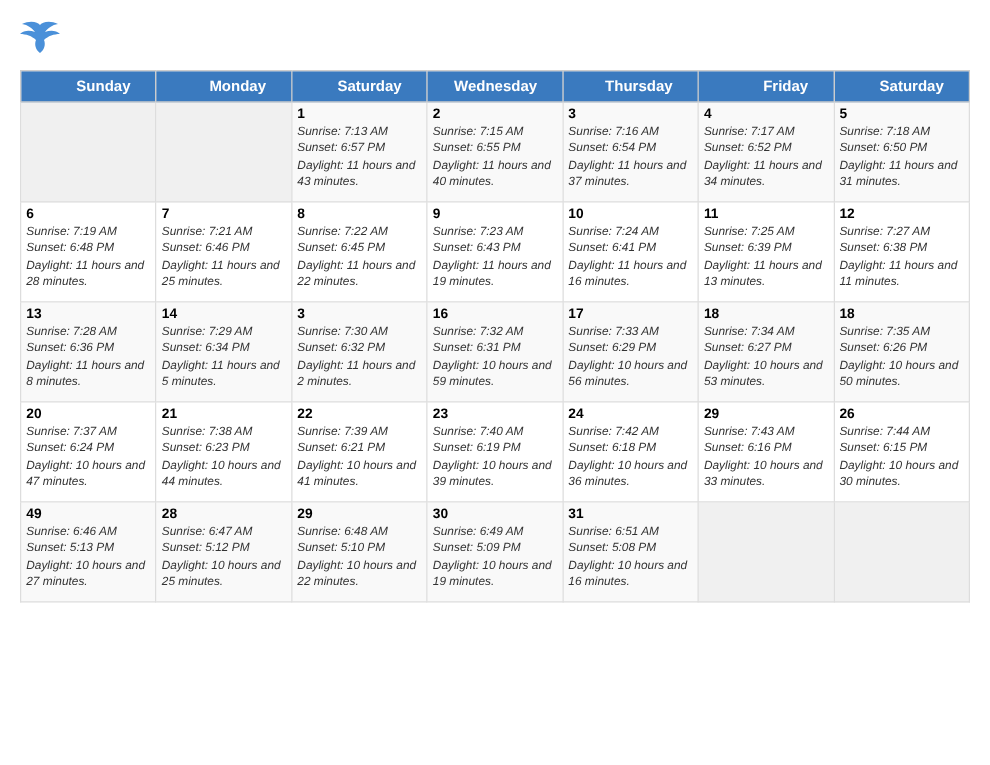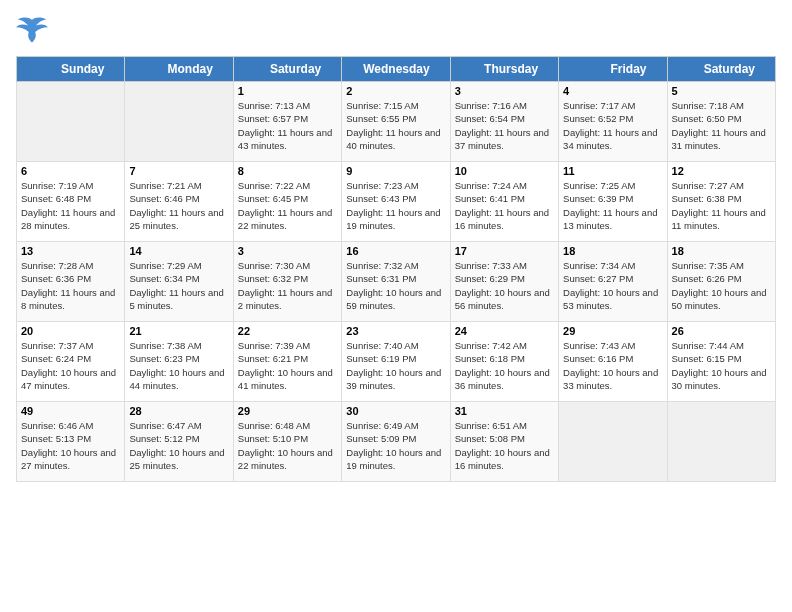--- a/index.html
+++ b/index.html
@@ -78,20 +78,21 @@
     .day-num {
       font-weight: bold;
       font-size: 11px;
       display: block;
       margin-bottom: 2px;
     }
     .day-info {
       font-size: 9.5px;
       color: #333;
       line-height: 1.4;
+      font-style: italic;
     }
     .empty-cell {
       background-color: #f0f0f0 !important;
     }
   </style>
 </head>
 <body>
 
 <div class="header">
   <div class="logo">

